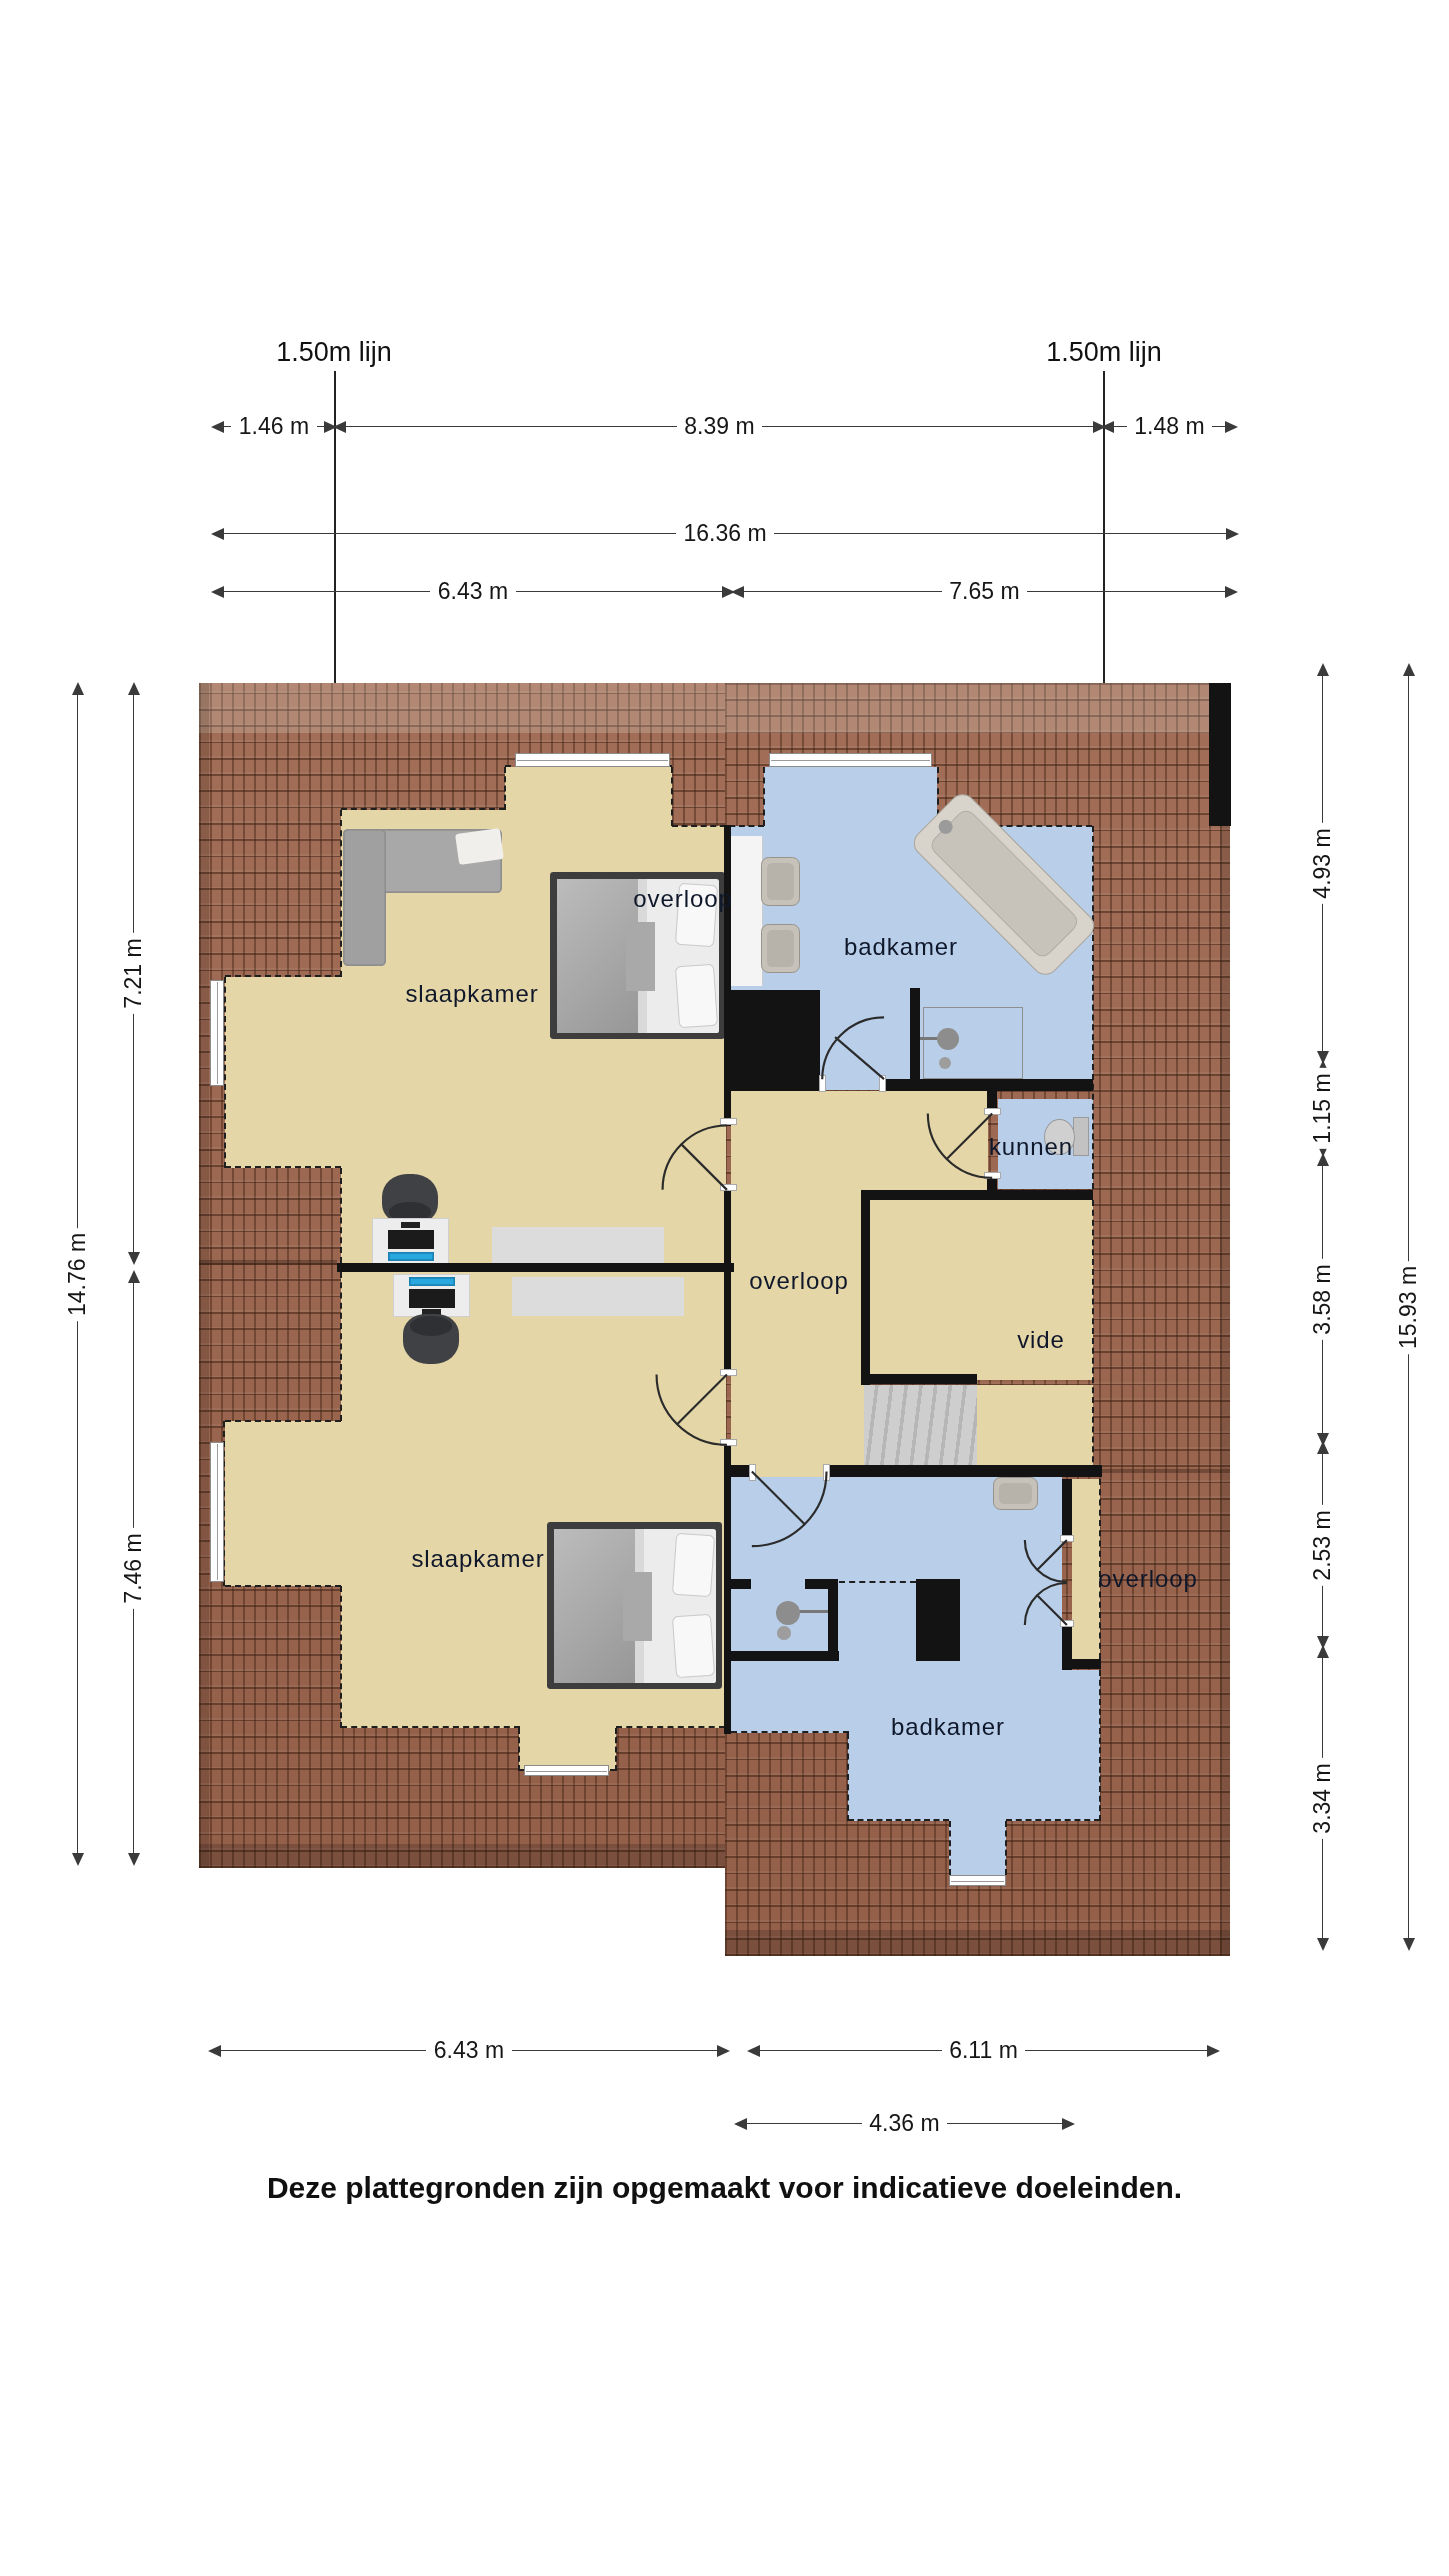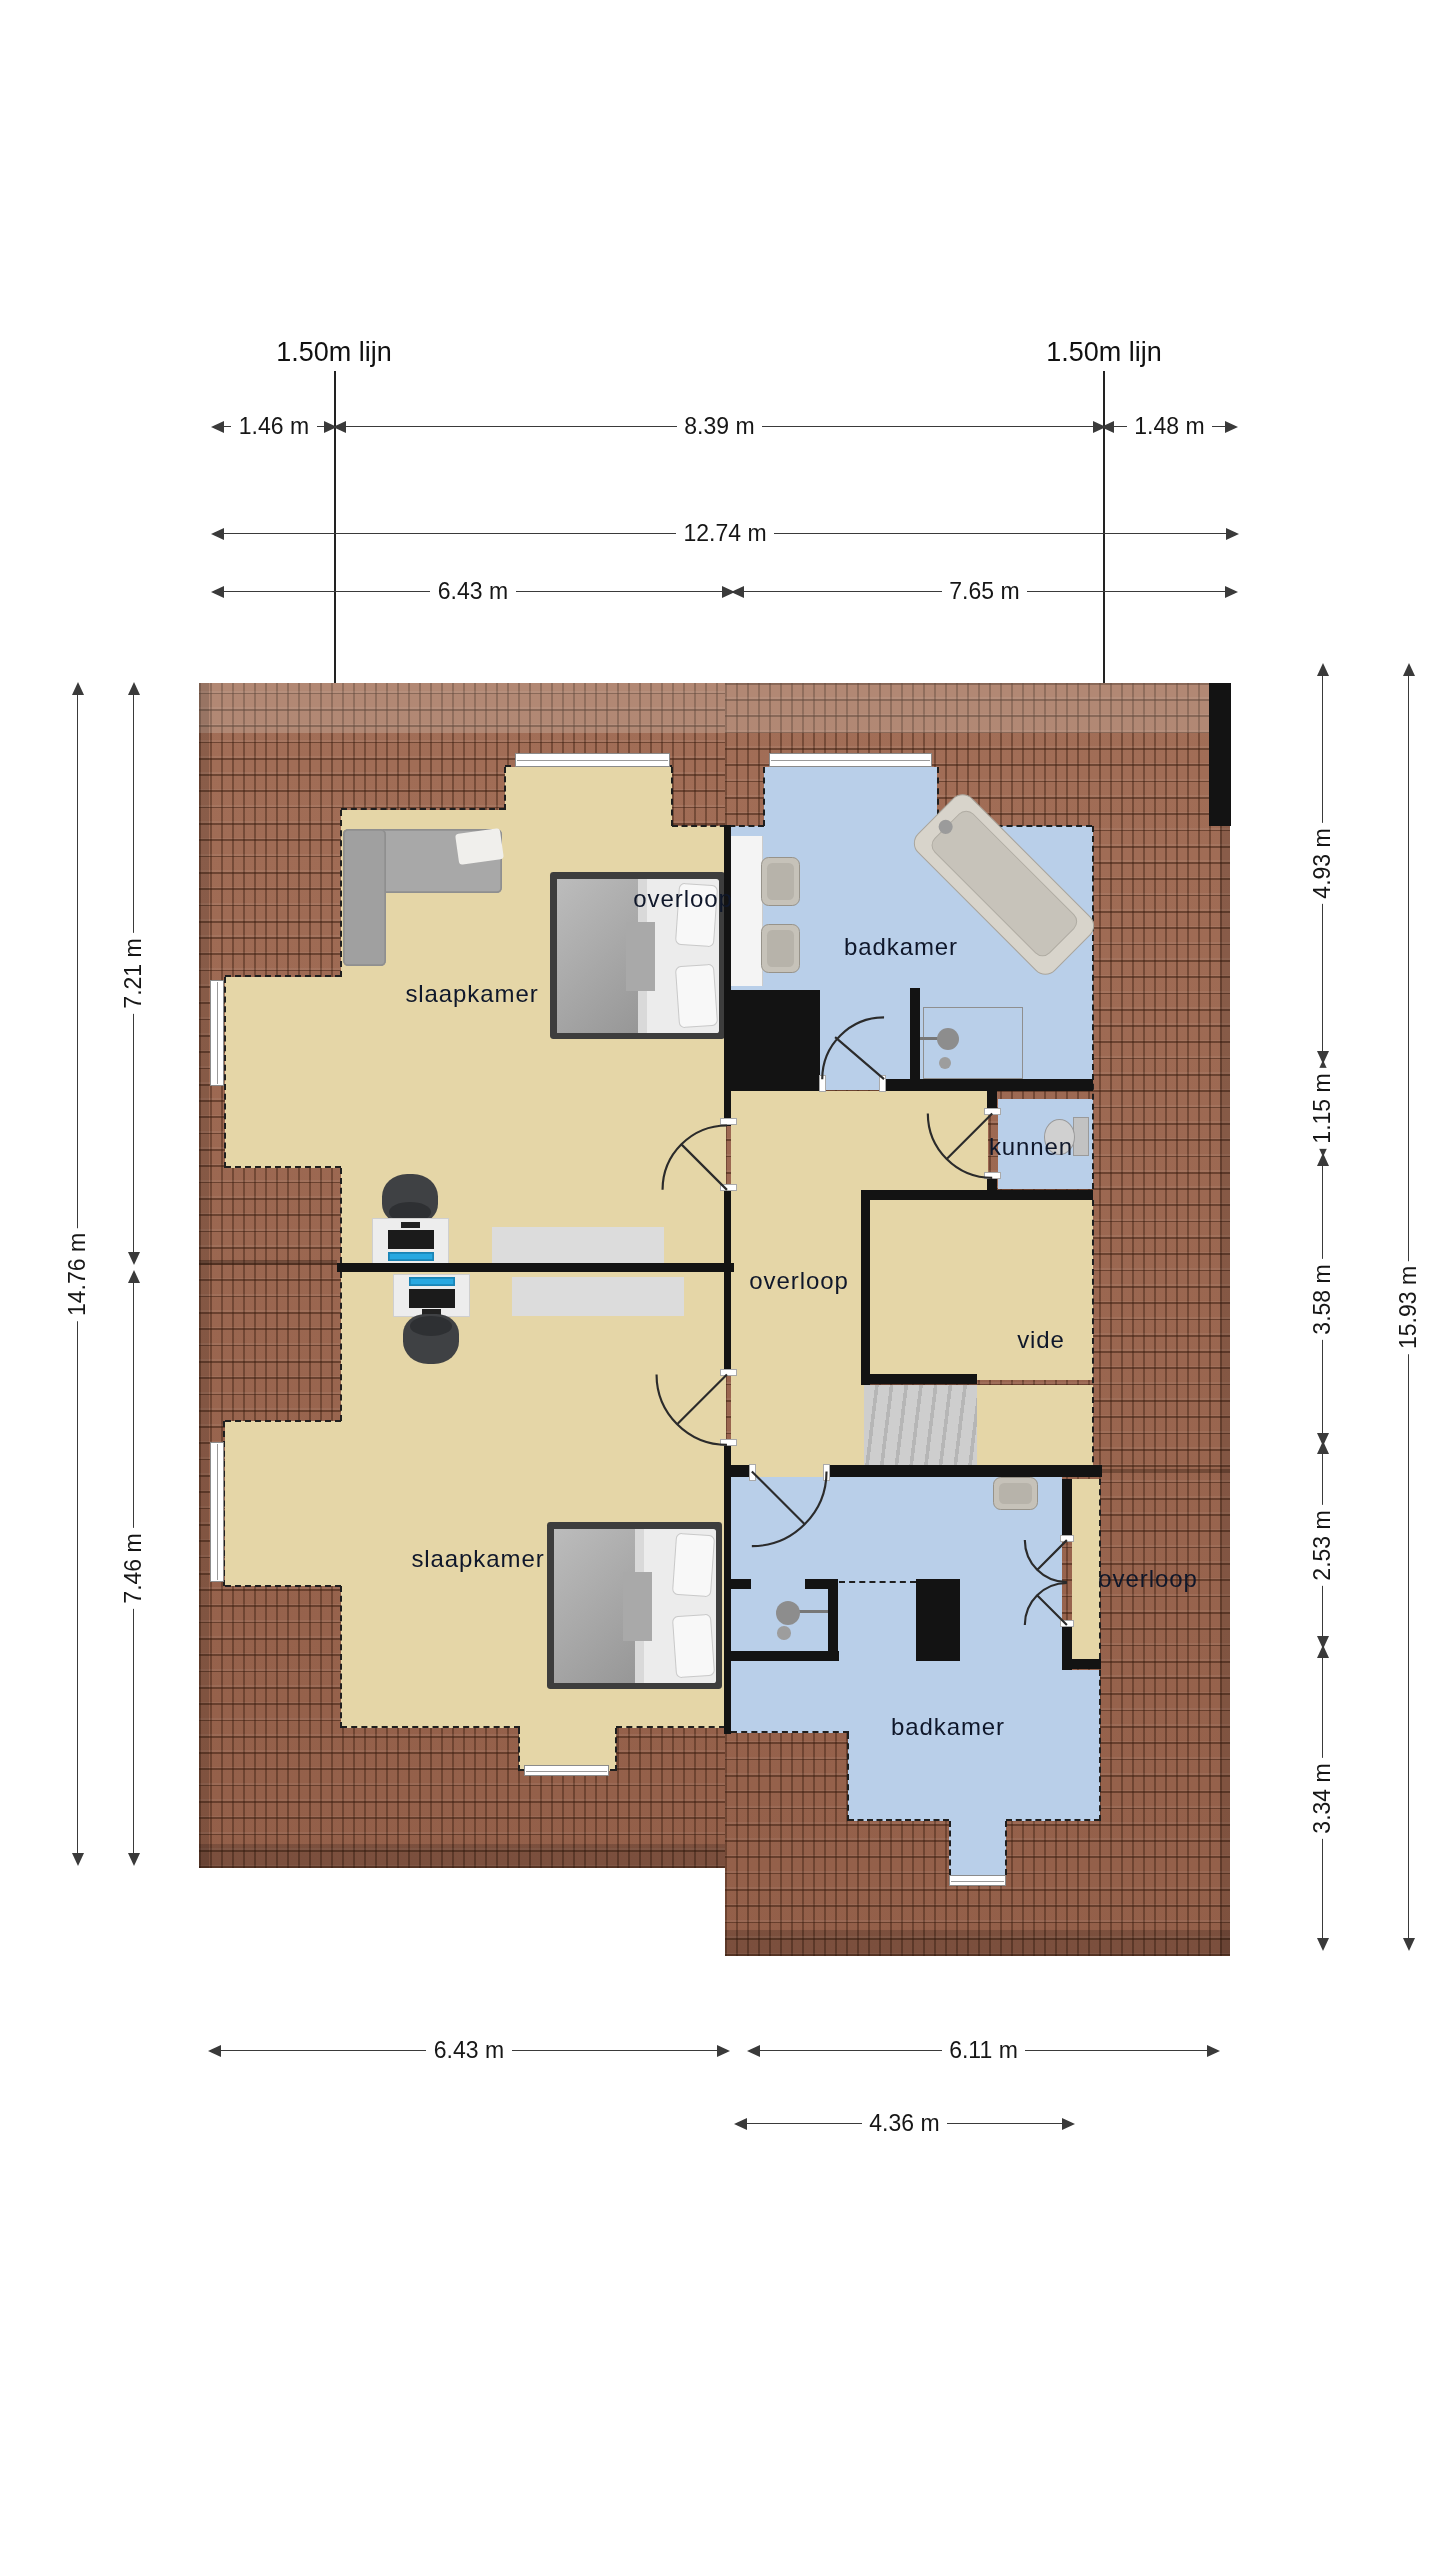--- a/index.html
+++ b/index.html
@@ -68,21 +68,21 @@
     <span class="dim-label">8.39 m</span>
   </div>
 <div class="dim-h" style="left:1103px;top:411px;width:133px;">
     <i class="ar ar-a"></i>
     <i class="ar ar-b"></i>
     <span class="dim-label">1.48 m</span>
   </div>
 <div class="dim-h" style="left:213px;top:518px;width:1024px;">
     <i class="ar ar-a"></i>
     <i class="ar ar-b"></i>
-    <span class="dim-label">12.74 m</span>
+    <span class="dim-label">16.36 m</span>
   </div>
 <div class="dim-h" style="left:213px;top:576px;width:520px;">
     <i class="ar ar-a"></i>
     <i class="ar ar-b"></i>
     <span class="dim-label">6.43 m</span>
   </div>
 <div class="dim-h" style="left:733px;top:576px;width:503px;">
     <i class="ar ar-a"></i>
     <i class="ar ar-b"></i>
     <span class="dim-label">7.65 m</span>
@@ -340,14 +340,15 @@
   <div class="room-label" style="left:702px;top:264px;">badkamer</div>
   <div class="room-label" style="left:832px;top:464px;">kunnen</div>
   <div class="room-label" style="left:600px;top:598px;">overloop</div>
   <div class="room-label" style="left:842px;top:657px;">vide</div>
   <div class="room-label" style="left:279px;top:876px;">slaapkamer</div>
   <div class="room-label" style="left:949px;top:896px;">overloop</div>
   <div class="room-label" style="left:749px;top:1044px;">badkamer</div>
 </div>
 
 <div class="disclaimer" style="top:2171px;">
+  <div>Deze plattegronden zijn opgemaakt voor indicatieve doeleinden.</div>
 </div>
 
 
 </body></html>

